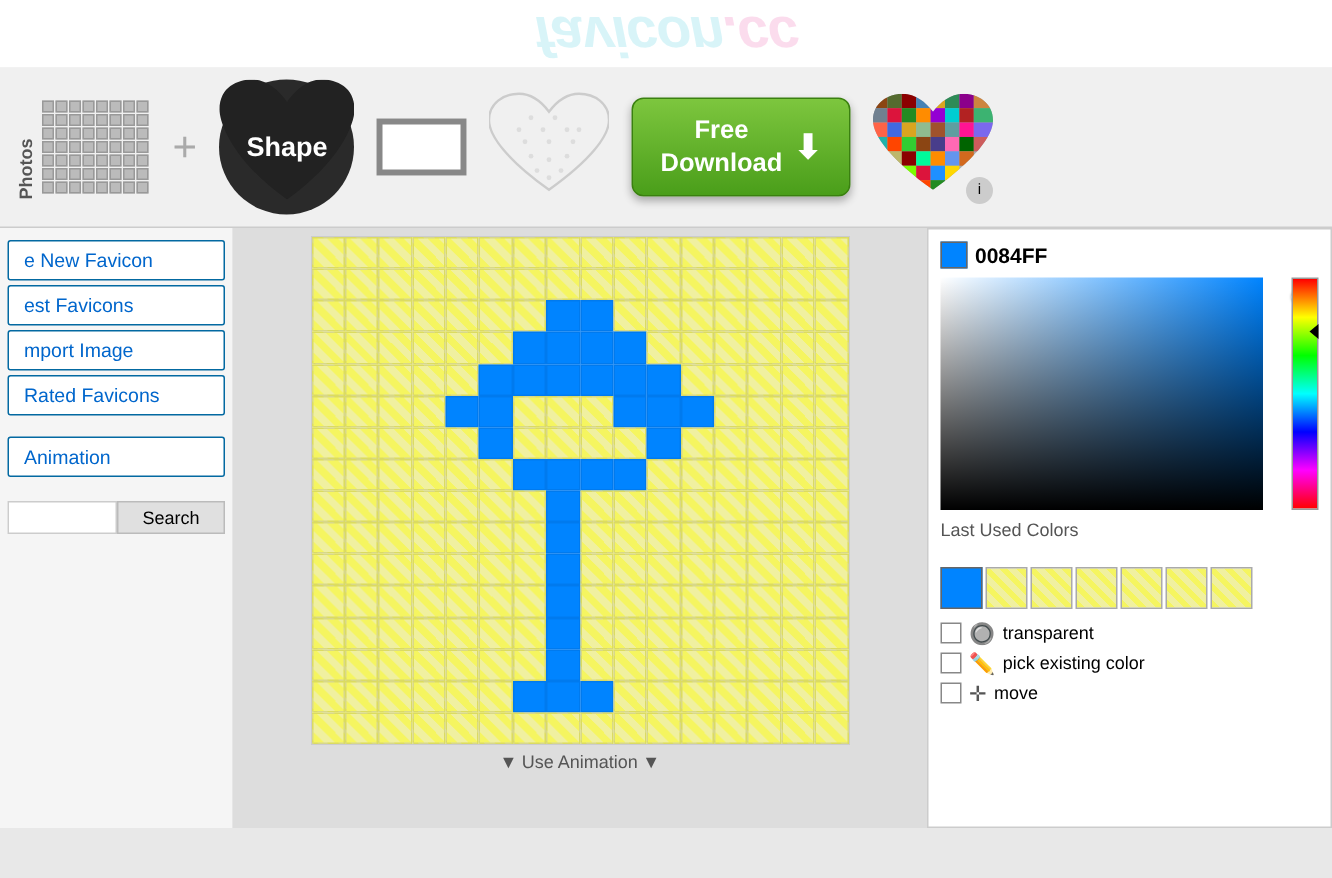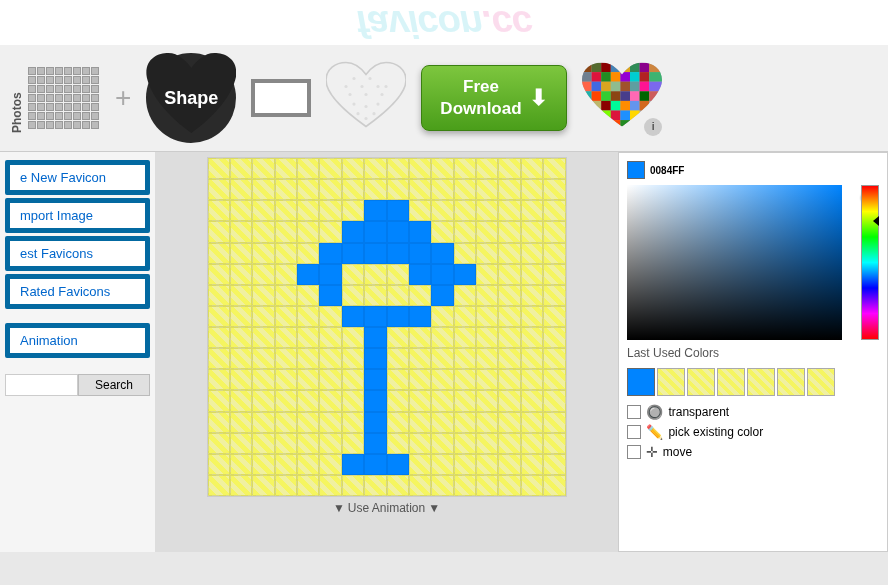--- a/index.html
+++ b/index.html
@@ -31,48 +31,48 @@
     #heart-outline { width: 80px; height: 75px; }
     #free-download-btn { background: linear-gradient(to bottom, #7dc63e, #4a9e1a); border-radius: 8px; padding: 10px 18px; color: white; font-size: 17px; font-weight: bold; cursor: pointer; text-align: center; line-height: 1.3; box-shadow: 0 3px 6px rgba(0,0,0,0.3); display: flex; align-items: center; gap: 8px; border: 1px solid #3a8010; }
     #download-icon { font-size: 22px; }
     #collage-heart { width: 80px; height: 75px; position: relative; }
 
     
     #main { display: flex; width: 888px; }
 
     
     #sidebar { width: 155px; background: #f5f5f5; padding: 5px; min-height: 400px; }
-    .sidebar-item { display: block; background: white; border: 5px solid #0369a1; padding: 5px 10px; margin: 3px 0; font-size: 13px; color: #0066cc; cursor: pointer; text-decoration: none; border-radius: 2px; }
+    .sidebar-item { display: block; background: white; border: 1px solid #0369a1; padding: 5px 10px; margin: 3px 0; font-size: 13px; color: #0066cc; cursor: pointer; text-decoration: none; border-radius: 2px; }
     .sidebar-divider { height: 8px; }
     #search-box { display: flex; margin: 5px 0; }
     #search-input { flex: 1; border: 1px solid #ccc; padding: 3px 5px; font-size: 12px; width: 70px; }
     #search-btn { background: #e0e0e0; border: 1px solid #bbb; padding: 3px 16px; font-size: 12px; cursor: pointer; }
 
     
     #canvas-area { flex: 1; background: #ddd; padding: 5px; display: flex; flex-direction: column; align-items: center; }
     #pixel-canvas { width: 360px; height: 340px; background: white; position: relative; display: grid; grid-template-columns: repeat(16, 1fr); grid-template-rows: repeat(16, 1fr); border: 1px solid #ccc; }
     .pixel-cell { border: 0.5px solid rgba(180,180,100,0.4); background: repeating-linear-gradient(45deg, #f5f560 0px, #f5f560 5px, #f0f0a0 5px, #f0f0a0 10px); }
     .pixel-cell.blue { background: #0084FF; border-color: rgba(0,100,200,0.3); }
     #animation-bar { margin-top: 4px; font-size: 12px; color: #555; display: flex; align-items: center; gap: 3px; }
     .anim-arrow { color: #555; }
 
     
     #color-picker { width: 270px; background: white; border: 1px solid #ccc; padding: 8px; }
     #cp-title { text-align: center; font-size: 14px; color: #0066aa; font-weight: bold; border-bottom: 2px solid #0099cc; padding-bottom: 4px; margin-bottom: 8px; }
     #cp-hex-row { display: flex; align-items: center; gap: 5px; margin-bottom: 6px; }
     #cp-hex-swatch { width: 18px; height: 18px; background: #0084FF; border: 1px solid #666; }
-    #cp-hex-value { font-size: 10px; font-weight: bold; text-align: center; }
+    #cp-hex-value { font-size: 14px; font-weight: bold; text-align: center; }
     #cp-gradient { width: 100%; height: 155px; position: relative; margin-bottom: 6px; }
     #cp-gradient-main { width: 215px; height: 155px; background: linear-gradient(to right, white, #0084FF); position: absolute; left: 0; top: 0; }
     #cp-gradient-dark { width: 215px; height: 155px; background: linear-gradient(to bottom, transparent, black); position: absolute; left: 0; top: 0; }
     #cp-circle { width: 10px; height: 10px; border: 2px solid white; border-radius: 50%; position: absolute; top: 8px; right: 8px; box-shadow: 0 0 2px rgba(0,0,0,0.5); }
     #cp-hue { width: 18px; height: 155px; background: linear-gradient(to bottom, red, yellow, lime, cyan, blue, magenta, red); position: absolute; right: 0; top: 0; border: 1px solid #999; }
     #cp-hue-arrow { position: absolute; right: -1px; top: 30px; width: 0; height: 0; border-top: 5px solid transparent; border-bottom: 5px solid transparent; border-right: 6px solid black; }
     #cp-last-colors { margin-top: 6px; }
-    #cp-last-label { font-size: 12px; color: #555; margin-bottom: 8px; }
+    #cp-last-label { font-size: 12px; color: #555; margin-bottom: 18px; }
     #cp-swatches { display: flex; gap: 2px; align-items: center; }
     #cp-swatch-blue { width: 28px; height: 28px; background: #0084FF; border: 1px solid #666; }
     .cp-swatch-stripe { width: 28px; height: 28px; background: repeating-linear-gradient(45deg, #f5f560, #f5f560 4px, #f0f0a0 4px, #f0f0a0 8px); border: 1px solid #aaa; }
     #cp-options { margin-top: 8px; display: flex; flex-direction: column; gap: 4px; }
     .cp-option-row { display: flex; align-items: center; gap: 5px; font-size: 12px; }
     .cp-checkbox { width: 14px; height: 14px; border: 1px solid #888; background: white; }
     .cp-option-icon { font-size: 14px; color: #555; }
   </style>
 </head>
 <body>
@@ -241,22 +241,22 @@
       <rect x="48" y="72" width="12" height="12" clip-path="url(#heart-clip)" fill="#228B22"></rect>
     </svg>
     <div style="position:absolute;bottom:0;right:0;width:18px;height:18px;background:#ccc;border-radius:50%;display:flex;align-items:center;justify-content:center;font-size:10px;">i</div>
   </div>
 </div>
 
 <div id="main">
 
   <div id="sidebar">
     <a class="sidebar-item">e New Favicon</a>
+    <a class="sidebar-item">est Favicons</a>
     <a class="sidebar-item">mport Image</a>
-    <a class="sidebar-item">est Favicons</a>
     <a class="sidebar-item">Rated Favicons</a>
     <div class="sidebar-divider"></div>
     <a class="sidebar-item">Animation</a>
     <div class="sidebar-divider"></div>
     <div id="search-box">
       <input id="search-input" type="text" style="">
       <button id="search-btn">Search</button>
     </div>
   </div>
 

